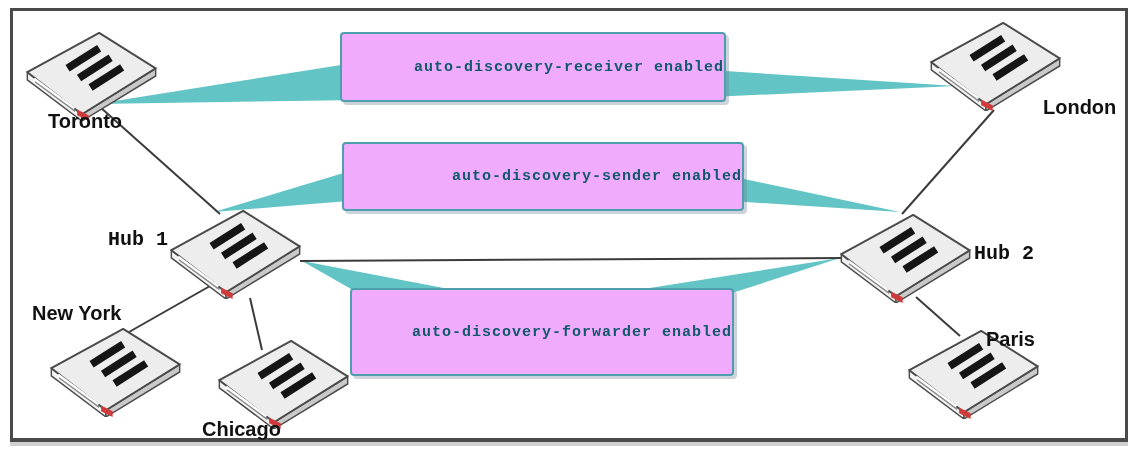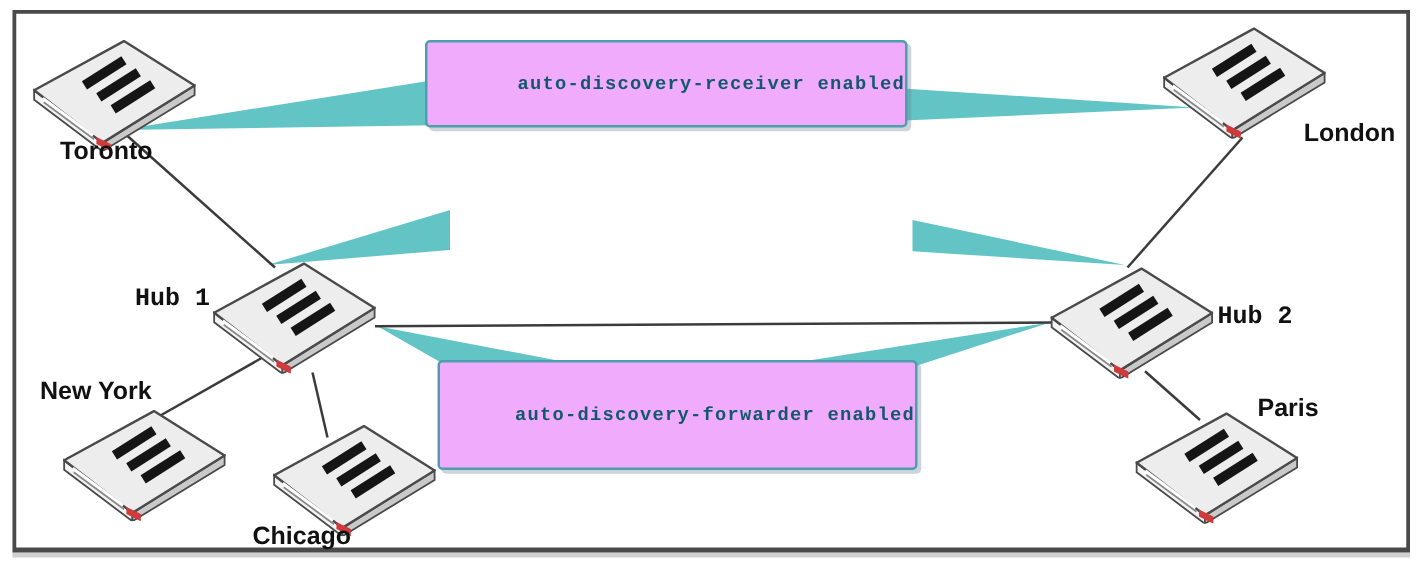--- a/index.html
+++ b/index.html
@@ -108,20 +108,23 @@
     <line x1="994" y1="110" x2="902" y2="214" stroke="#3b3b3b" stroke-width="2"></line>
     <line x1="300" y1="261" x2="845" y2="258" stroke="#3b3b3b" stroke-width="2"></line>
     <line x1="210" y1="286" x2="122" y2="336" stroke="#3b3b3b" stroke-width="2"></line>
     <line x1="250" y1="298" x2="262" y2="350" stroke="#3b3b3b" stroke-width="2"></line>
     <line x1="916" y1="297" x2="960" y2="336" stroke="#3b3b3b" stroke-width="2"></line>
   </svg>
 
   <div class="bubble" style="left:340px; top:32px; width:386px; height:70px;">
     <span>auto-discovery-receiver enabled</span>
   </div>
+  <div class="bubble" style="left:342px; top:142px; width:402px; height:69px;">
+    <span>auto-discovery-sender enabled</span>
+  </div>
   <div class="bubble" style="left:350px; top:288px; width:384px; height:88px;">
     <span>auto-discovery-forwarder enabled</span>
   </div>
 
   <svg class="router" style="left:24px;  top:30px;" viewBox="0 0 140 95">
       <use href="#router-sym"></use>
     </svg>
   <svg class="router" style="left:928px; top:20px;" viewBox="0 0 140 95">
       <use href="#router-sym"></use>
     </svg>
@@ -140,15 +143,15 @@
   <svg class="router" style="left:906px; top:328px;" viewBox="0 0 140 95">
       <use href="#router-sym"></use>
     </svg>
 
   <div class="node-label" style="left:8px;    top:110px;margin-left:40px;">Toronto</div>
   <div class="node-label" style="left:1043px; top:96px;text-align:right;">London</div>
   <div class="node-label" style="left:108px;  top:228px;font-family:Liberation Mono, monospace;">Hub 1</div>
   <div class="node-label" style="left:974px;  top:242px;font-family:Liberation Mono, monospace;">Hub 2</div>
   <div class="node-label" style="left:32px;   top:302px;">New York</div>
   <div class="node-label" style="left:202px;  top:418px;">Chicago</div>
-  <div class="node-label" style="left:986px;  top:316px;margin-left:20px;">Paris</div>
+  <div class="node-label" style="left:986px;  top:328px;">Paris</div>
 
 </div>
 
 </body></html>

